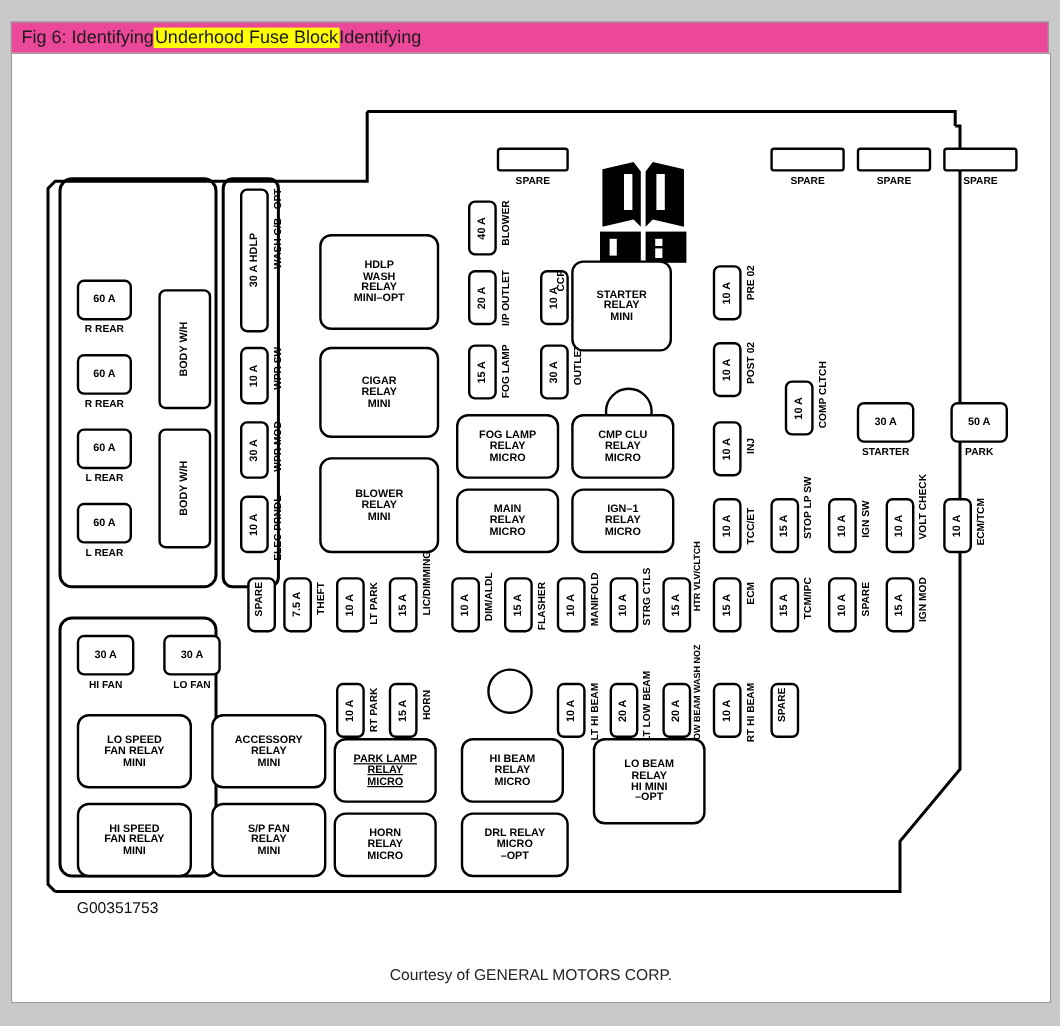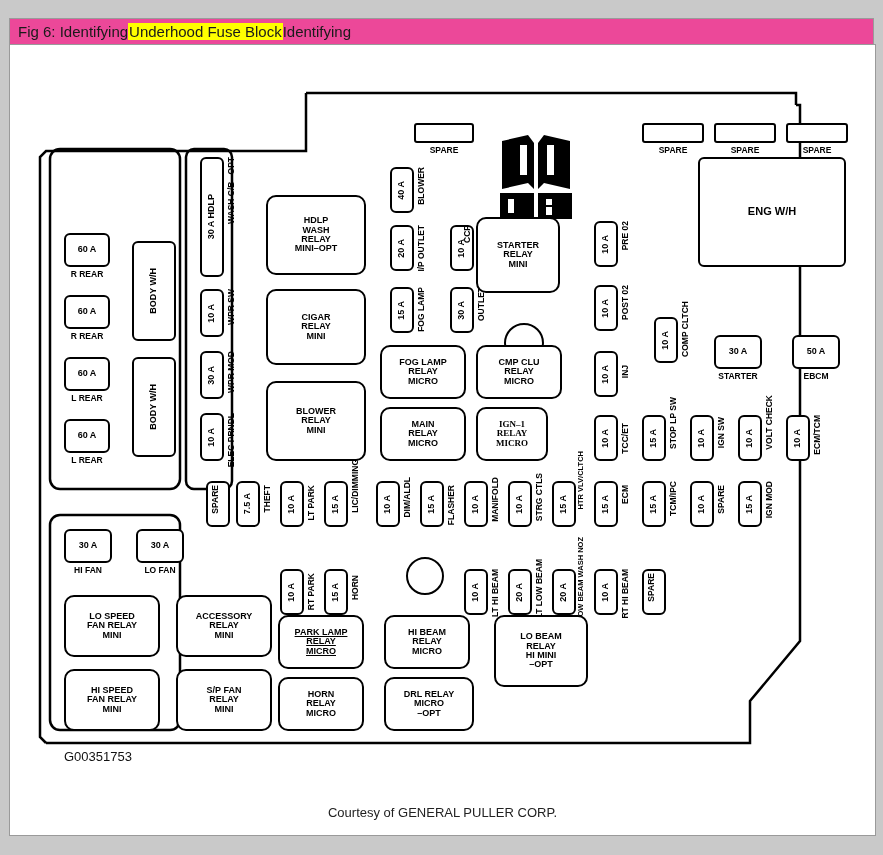--- a/index.html
+++ b/index.html
@@ -78,23 +78,20 @@
       <path d="M40 12 L46 4 L72 10 L72 58 L46 52 L40 58 Z" fill="#000"></path>
       <rect x="2" y="62" width="34" height="26" fill="#000"></rect>
       <rect x="40" y="62" width="34" height="26" fill="#000"></rect>
       <rect x="10" y="68" width="6" height="14" fill="#fff"></rect>
       <rect x="48" y="68" width="6" height="6" fill="#fff"></rect>
       <rect x="48" y="76" width="6" height="8" fill="#fff"></rect>
       <rect x="22" y="14" width="7" height="30" fill="#fff"></rect>
       <rect x="49" y="14" width="7" height="30" fill="#fff"></rect>
     </svg>
 
-    <div class="bx r6" style="left:688px;top:112px;width:148px;height:110px;font-size:11px;">
-      <span>ENG W/H</span>
-    </div>
 
     <div class="bx r6" style="left:54px;top:188px;width:46px;height:34px;">
       <span>60 A</span>
     </div>
     <div class="lblc" style="left:46px;top:224px;width:62px;">R REAR</div>
 
     <div class="bx r6" style="left:54px;top:250px;width:46px;height:34px;">
       <span>60 A</span>
     </div>
     <div class="lblc" style="left:46px;top:286px;width:62px;">R REAR</div>
@@ -188,21 +185,21 @@
 
     <div class="bx r10" style="left:370px;top:300px;width:86px;height:54px;">
       <span>FOG LAMP<br>RELAY<br>MICRO</span>
     </div>
     <div class="bx r10" style="left:466px;top:300px;width:86px;height:54px;">
       <span>CMP CLU<br>RELAY<br>MICRO</span>
     </div>
     <div class="bx r10" style="left:370px;top:362px;width:86px;height:54px;">
       <span>MAIN<br>RELAY<br>MICRO</span>
     </div>
-    <div class="bx r10" style="left:466px;top:362px;width:72px;height:54px;font-family:Liberation Serif, serif;">
+    <div class="bx r10" style="left:466px;top:362px;width:86px;height:54px;">
       <span>IGN–1<br>RELAY<br>MICRO</span>
     </div>
 
     <div class="bx r6" style="left:584px;top:176px;width:24px;height:46px;">
       <span class="vert">10 A</span>
     </div>
     <div class="vlbl" style="left:610px;top:176px;">PRE 02</div>
 
     <div class="bx r6" style="left:584px;top:240px;width:24px;height:46px;">
       <span class="vert">10 A</span>
@@ -245,21 +242,21 @@
     <div class="vlbl" style="left:802px;top:370px;">ECM/TCM</div>
 
     <div class="bx r6" style="left:704px;top:290px;width:48px;height:34px;">
       <span>30 A</span>
     </div>
     <div class="lblc" style="left:696px;top:326px;width:64px;">STARTER</div>
 
     <div class="bx r6" style="left:782px;top:290px;width:48px;height:34px;">
       <span>50 A</span>
     </div>
-    <div class="lblc" style="left:782px;top:326px;width:48px;">EBCM</div>
+    <div class="lblc" style="left:782px;top:326px;width:48px;">PARK</div>
 
     <div class="bx r6" style="left:196px;top:436px;width:24px;height:46px;"></div>
     <div class="vlbl" style="left:200px;top:440px;">SPARE</div>
 
     <div class="bx r6" style="left:226px;top:436px;width:24px;height:46px;">
       <span class="vert">7.5 A</span>
     </div>
     <div class="vlbl" style="left:252px;top:440px;">THEFT</div>
 
     <div class="bx r6" style="left:270px;top:436px;width:24px;height:46px;">
@@ -375,15 +372,15 @@
       <span>S/P FAN<br>RELAY<br>MINI</span>
     </div>
     <div class="bx r10" style="left:268px;top:632px;width:86px;height:54px;">
       <span>HORN<br>RELAY<br>MICRO</span>
     </div>
     <div class="bx r10" style="left:374px;top:632px;width:90px;height:54px;">
       <span>DRL RELAY<br>MICRO<br>–OPT</span>
     </div>
 
     <div id="figid">G00351753</div>
-    <div id="footer">Courtesy of GENERAL PULLER CORP.</div>
+    <div id="footer">Courtesy of GENERAL MOTORS CORP.</div>
   </div>
 </div>
 
 </body></html>

